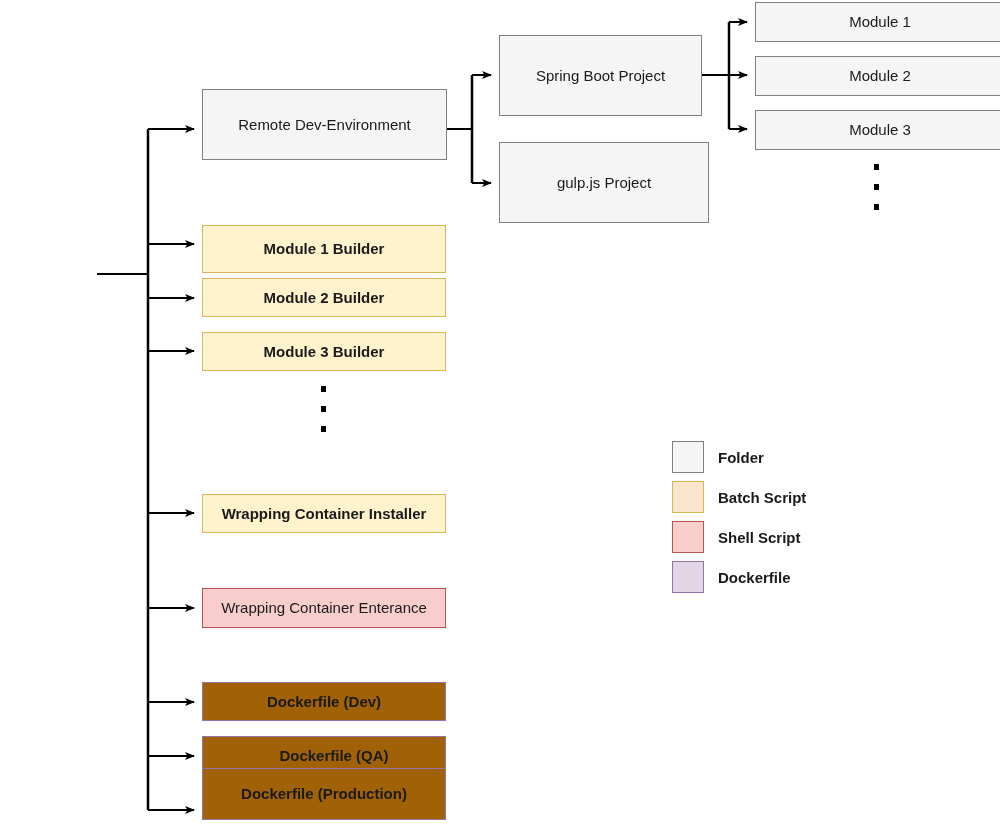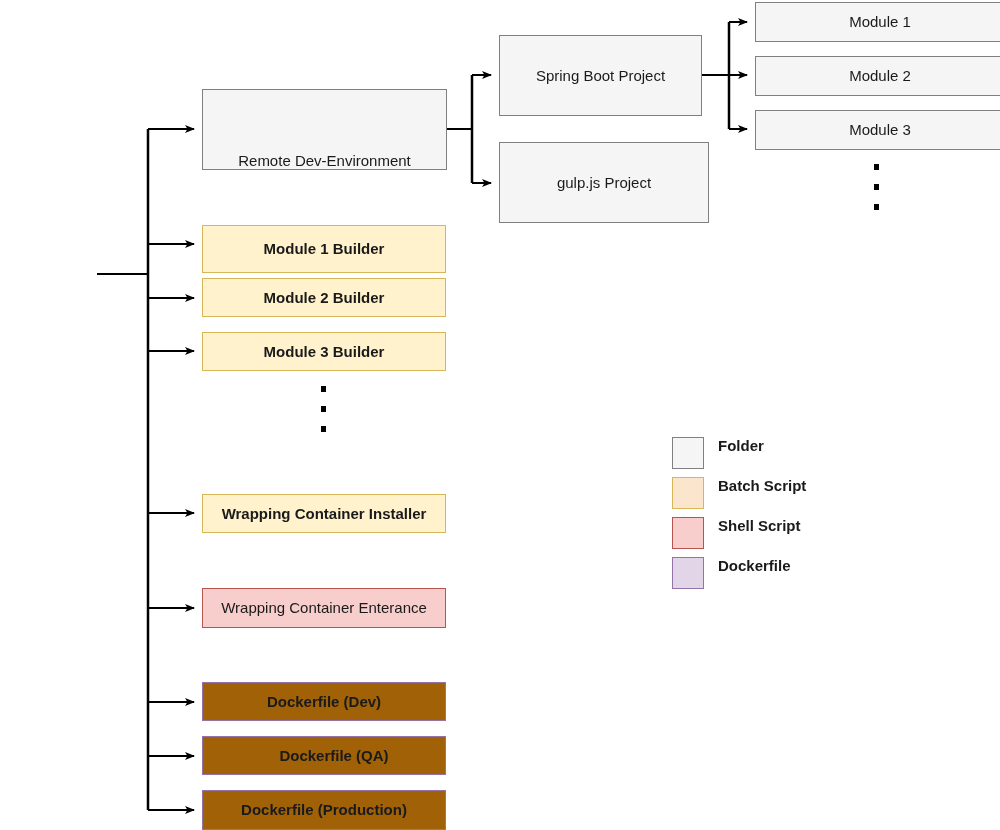--- a/index.html
+++ b/index.html
@@ -74,20 +74,21 @@
     background: #000000;
   }
   .legend {
     position: absolute;
     left: 672px;
     top: 437px;
     width: 300px;
   }
   .legend-row {
     display: flex;
+    align-items: center;
     height: 40px;
   }
   .legend-swatch {
     width: 32px;
     height: 32px;
     box-sizing: border-box;
     border-width: 1.5px;
     border-style: solid;
     flex: 0 0 auto;
   }
@@ -161,21 +162,21 @@
     <g>
       <path d="M702,75 L729,75" stroke="#000000" stroke-width="2" fill="none"></path>
       <path d="M729,22 L729,129" stroke="#000000" stroke-width="2.5" fill="none"></path>
       <path d="M729,22 L747,22" stroke="#000000" stroke-width="2" fill="none" marker-end="url(#arrow)"></path>
       <path d="M729,75 L747,75" stroke="#000000" stroke-width="2" fill="none" marker-end="url(#arrow)"></path>
       <path d="M729,129 L747,129" stroke="#000000" stroke-width="2" fill="none" marker-end="url(#arrow)"></path>
     </g>
   </svg>
 
 
-  <div class="node folder" style="left:202px; top:89px; width:245px; height:81px;align-items:flex-end;">
+  <div class="node folder" style="left:202px; top:89px; width:245px; height:71px;">
     <span>Remote Dev-Environment</span>
   </div>
 
   <div class="node folder" style="left:499px; top:35px; width:203px; height:81px;">
     <span>Spring Boot Project</span>
   </div>
 
   <div class="node folder" style="left:499px; top:142px; width:210px; height:81px;">
     <span>gulp.js Project</span>
   </div>
@@ -225,21 +226,21 @@
   </div>
 
   <div class="node docker" style="left:202px; top:682px; width:244px; height:39px;">
     <span>Dockerfile (Dev)</span>
   </div>
 
   <div class="node docker" style="left:202px; top:736px; width:244px; height:39px;padding-left:20px;">
     <span>Dockerfile (QA)</span>
   </div>
 
-  <div class="node docker" style="left:202px; top:790px; width:244px; height:40px;">
+  <div class="node docker" style="left:202px; top:768px; width:244px; height:52px;">
     <span>Dockerfile (Production)</span>
   </div>
 
   <div class="legend">
     <div class="legend-row">
       <span class="legend-swatch folder"></span>
       <span class="legend-label">Folder</span>
     </div>
     <div class="legend-row">
       <span class="legend-swatch batch"></span>

